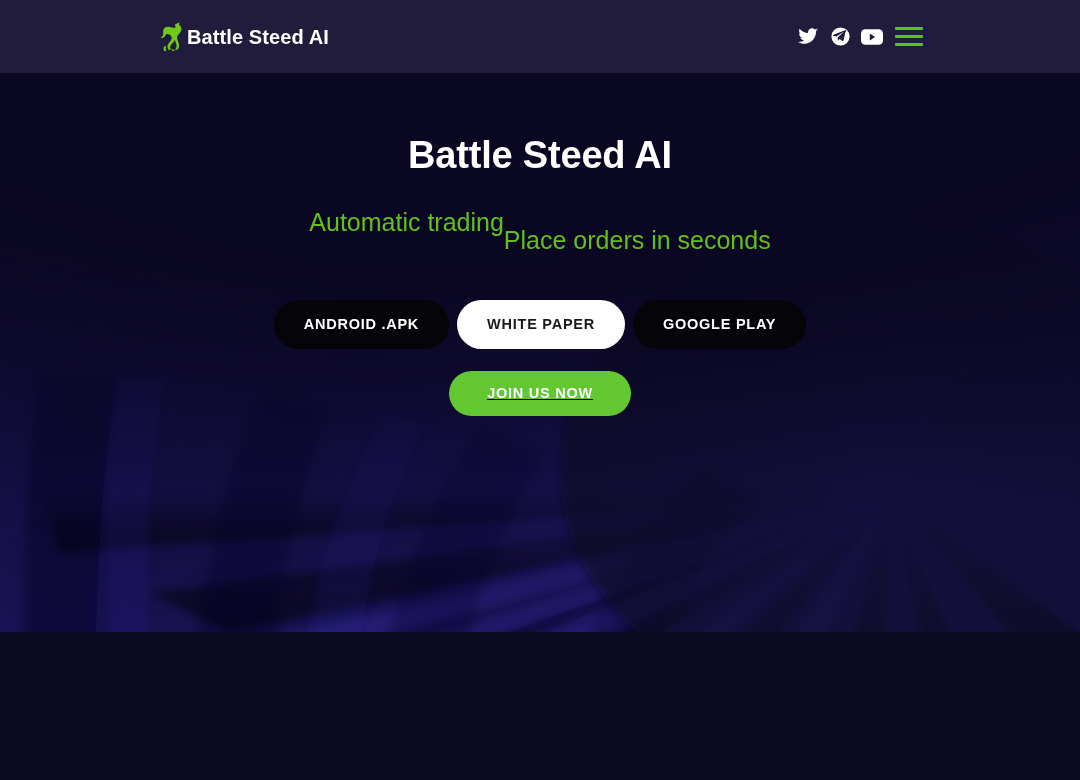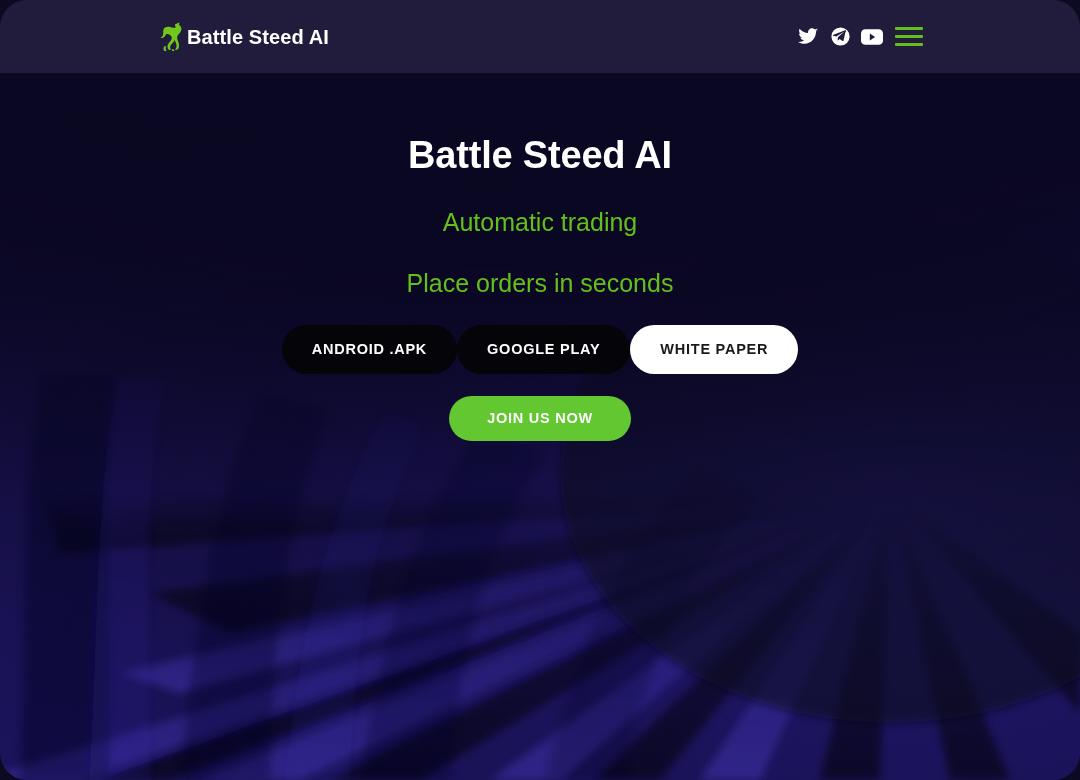--- a/index.html
+++ b/index.html
@@ -3,21 +3,21 @@
 <meta charset="utf-8">
 <style>
   * { margin:0; padding:0; box-sizing:border-box; }
   html, body {
     width:1080px; height:780px;
     overflow:hidden;
     background:#0c0922;
     font-family:"Liberation Sans", sans-serif;
   }
 
-  .page { position:relative; width:1080px; height:780px; overflow:hidden;border-radius:27px; }
+  .page { position:relative; width:1080px; height:632px; overflow:hidden; }
 
   
   .header {
     position:absolute; top:0; left:0;
     width:1080px; height:73px;
     background:#221c3c;
     z-index:30;
     display:flex; align-items:center;
   }
   .brand {
@@ -81,51 +81,51 @@
   }
   .hero-sub {
     margin-top:26px;
     color:#d9d9e4;
     font-size:25px;
     font-weight:400;
     line-height:1.26;
     text-align:center;
     width:690px;
   }
-  .features { margin-top:33px; display:flex; flex-direction:column; align-items:center; }
+  .features { margin-top:33px; display:flex; flex-direction:row; align-items:center; }
   .feature {
     color:#63c01a;
     font-size:25px;
     font-weight:400;
     line-height:1;
     text-align:center;
     margin-bottom:36px;
   }
   .feature:last-child { margin-bottom:0; }
 
   .btn-row {
     margin-top:29px;
-    display:flex; align-items:center; justify-content:center; 
+    display:flex; align-items:center; justify-content:center; gap:8px;
   }
   .btn {
     border:none; outline:none; cursor:pointer;
     border-radius:28px;
     height:49px;
     padding:0 30px;
     font-family:"Liberation Sans", sans-serif;
     font-size:14.5px;
     font-weight:600;
     letter-spacing:0.75px;
     display:inline-flex; align-items:center; justify-content:center;
     white-space:nowrap;
   }
   .btn-dark { background:#050409; color:#ffffff; }
   .btn-light { background:#ffffff; color:#1a1a1a; }
 
-  .cta-wrap { margin-top:22px; display:flex; justify-content:center; }
+  .cta-wrap { margin-top:22px; display:flex; justify-content:center;text-decoration:underline; }
   .btn-cta {
     background:#62c730;
     color:#ffffff;
     border:none; outline:none; cursor:pointer;
     border-radius:26px;
     height:45px;
     padding:0 38px;
     font-family:"Liberation Sans", sans-serif;
     font-size:14.5px;
     font-weight:600;
@@ -257,22 +257,22 @@
       <h1 class="hero-title">Battle Steed AI</h1>
 
 
       <div class="features">
         <div class="feature">Automatic trading</div>
         <div class="feature">Place orders in seconds</div>
       </div>
 
       <div class="btn-row">
         <button class="btn btn-dark">ANDROID .APK</button>
+        <button class="btn btn-light">WHITE PAPER</button>
         <button class="btn btn-dark">GOOGLE PLAY</button>
-        <button class="btn btn-light">WHITE PAPER</button>
       </div>
 
       <div class="cta-wrap">
         <button class="btn-cta">JOIN US NOW</button>
       </div>
 
     </div>
   </div>
 
 </div>

